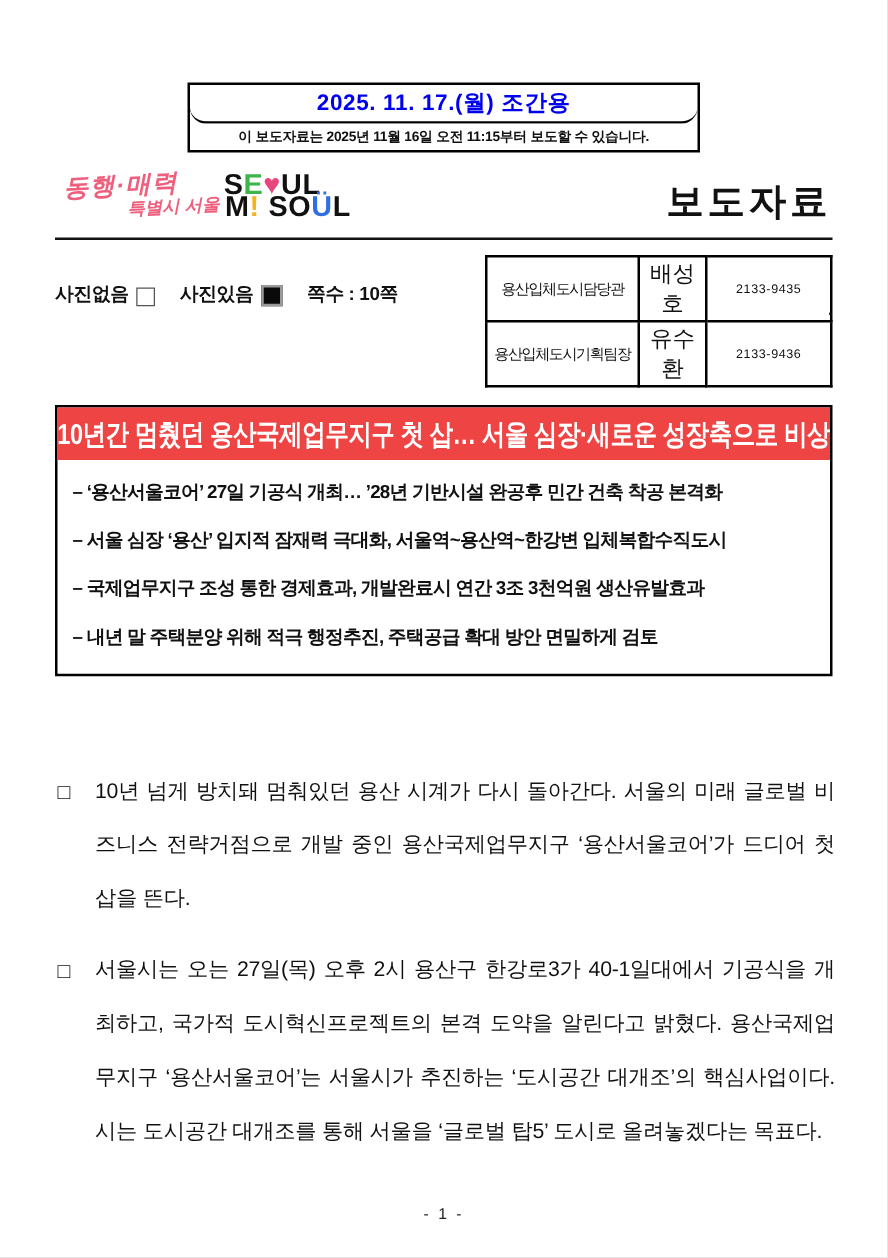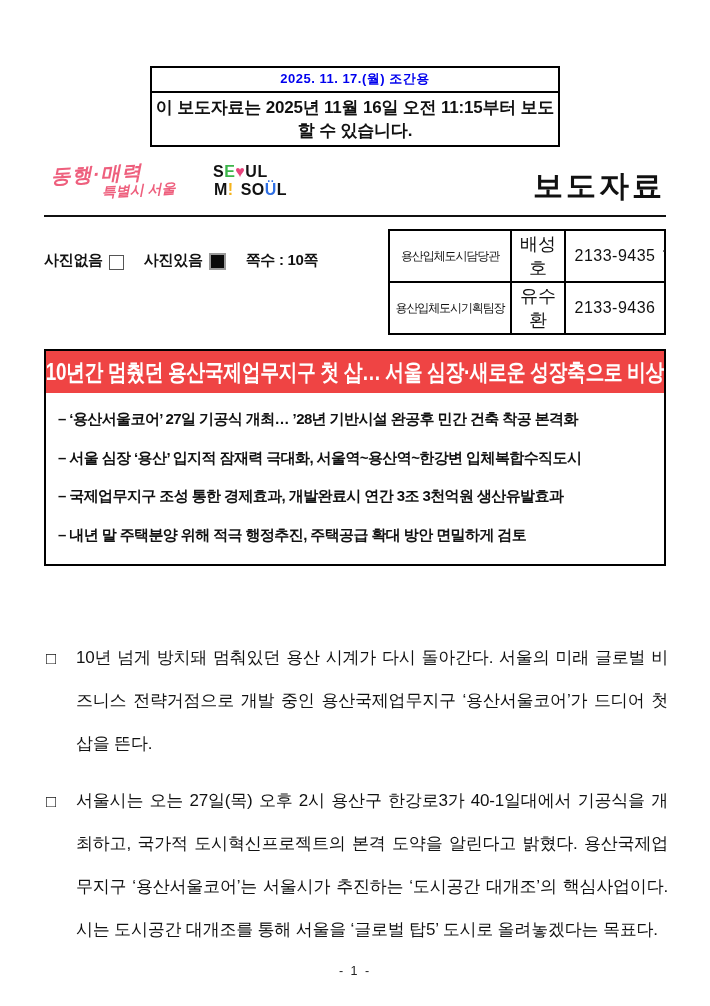--- a/index.html
+++ b/index.html
@@ -3,46 +3,46 @@
 <meta charset="utf-8">
 <style>
   html,body{margin:0;padding:0;background:#e9e9e9;}
   .page{
     width:710px;height:1006px;position:relative;margin:0 auto;background:#fff;
     font-family:"Liberation Sans","DejaVu Sans",sans-serif;color:#111;overflow:hidden;
     box-shadow:0 0 0 1px #c9c9c9;
   }
   
   .notice-box{width:406px;margin:66px auto 0;border:2px solid #000;text-align:center;background:#fff;}
-  .notice-date{border-bottom:2px solid #000;color:#0000ee;font-weight:700;font-size:13px;padding:2px 0 3px;letter-spacing:.5px;}
-  .notice-embargo{font-size:17px;font-weight:700;padding:3px 0 3px;letter-spacing:-.2px;}
+  .notice-date{border-bottom:2px solid #000;color:#0000ee;font-weight:700;font-size:18px;padding:2px 0 3px;letter-spacing:.5px;border-radius:13px;}
+  .notice-embargo{font-size:11px;font-weight:700;padding:3px 0 3px;letter-spacing:-.2px;}
   
   .logo-row{display:flex;align-items:center;padding:6px 45px 0 45px;height:56px;}
   .city-logo{color:#ee5f7d;transform:rotate(-3deg);font-weight:700;font-style:italic;width:128px;margin-left:6px;line-height:1.05;}
   .city-logo .l1{font-size:20px;letter-spacing:1px;}
   .city-logo .l2{font-size:14px;text-align:right;padding-right:4px;}
-  .soul-logo{margin-left:34px;font-weight:700;font-size:16px;line-height:18px;letter-spacing:.5px;color:#111;}
+  .soul-logo{font-weight:700;font-size:23px;line-height:18px;letter-spacing:.5px;color:#111;}
   .soul-logo .line2{padding-left:1px;}
   .c-green{color:#3cb54a;} .c-pink{color:#e8447d;} .c-yellow{color:#f5b31c;} .c-blue{color:#2f6fe4;}
   .soul-gap{display:inline-block;width:7px;}
   .doc-type{margin-left:auto;font-size:30px;font-weight:700;letter-spacing:3px;padding-top:10px;}
   
   .rule{margin:6px 44px 0 44px;border-top:2.5px solid #111;}
   
   .info-row{display:flex;align-items:flex-start;padding:12px 44px 4px 44px;}
   .info-left{width:340px;font-weight:700;font-size:15px;padding-top:4px;letter-spacing:-.3px;}
   .info-line2{margin-top:18px;display:flex;align-items:flex-end;}
   .info-sep{display:inline-block;width:14px;}
   .checkbox{display:inline-block;width:13px;height:13px;border:1.5px solid #555;margin:0 6px 0 6px;background:#fff;vertical-align:-2px;}
   .checkbox.checked{border:2px solid #9a9a9a;background:#0a0a0a;}
   .contact-table{border-collapse:collapse;margin-left:auto;}
   .contact-table td{border:2px solid #000;text-align:center;height:32px;font-weight:500;background:#fff;}
   .td-title{width:118px;font-size:12px;letter-spacing:-1.1px;}
   .td-name{width:50px;font-size:18px;margin-left:16px;}
-  .td-phone{width:96px;font-size:16px;letter-spacing:.5px;}
+  .td-phone{width:96px;font-size:10px;letter-spacing:.5px;}
   .trailing-dot{position:absolute;right:44px;top:240px;font-size:13px;font-weight:700;}
   
   .headline-box{margin:10px 44px 0 44px;border:2.5px solid #000;}
   .headline-bar{background:#ef4444;color:#fff;height:42px;display:flex;align-items:center;justify-content:center;overflow:hidden;}
   .headline-bar span{white-space:nowrap;font-weight:700;font-size:23px;letter-spacing:-.5px;transform:scaleX(.82);}
   .headline-bullets{padding:7px 8px 10px 12px;}
   .hbullet{white-space:nowrap;font-weight:700;font-size:15px;letter-spacing:-.6px;line-height:38.5px;overflow:hidden;}
   
   .body-text{margin:70px 42px 0 46px;}
   .para{position:relative;padding-left:30px;font-size:17px;line-height:43px;font-weight:500;

